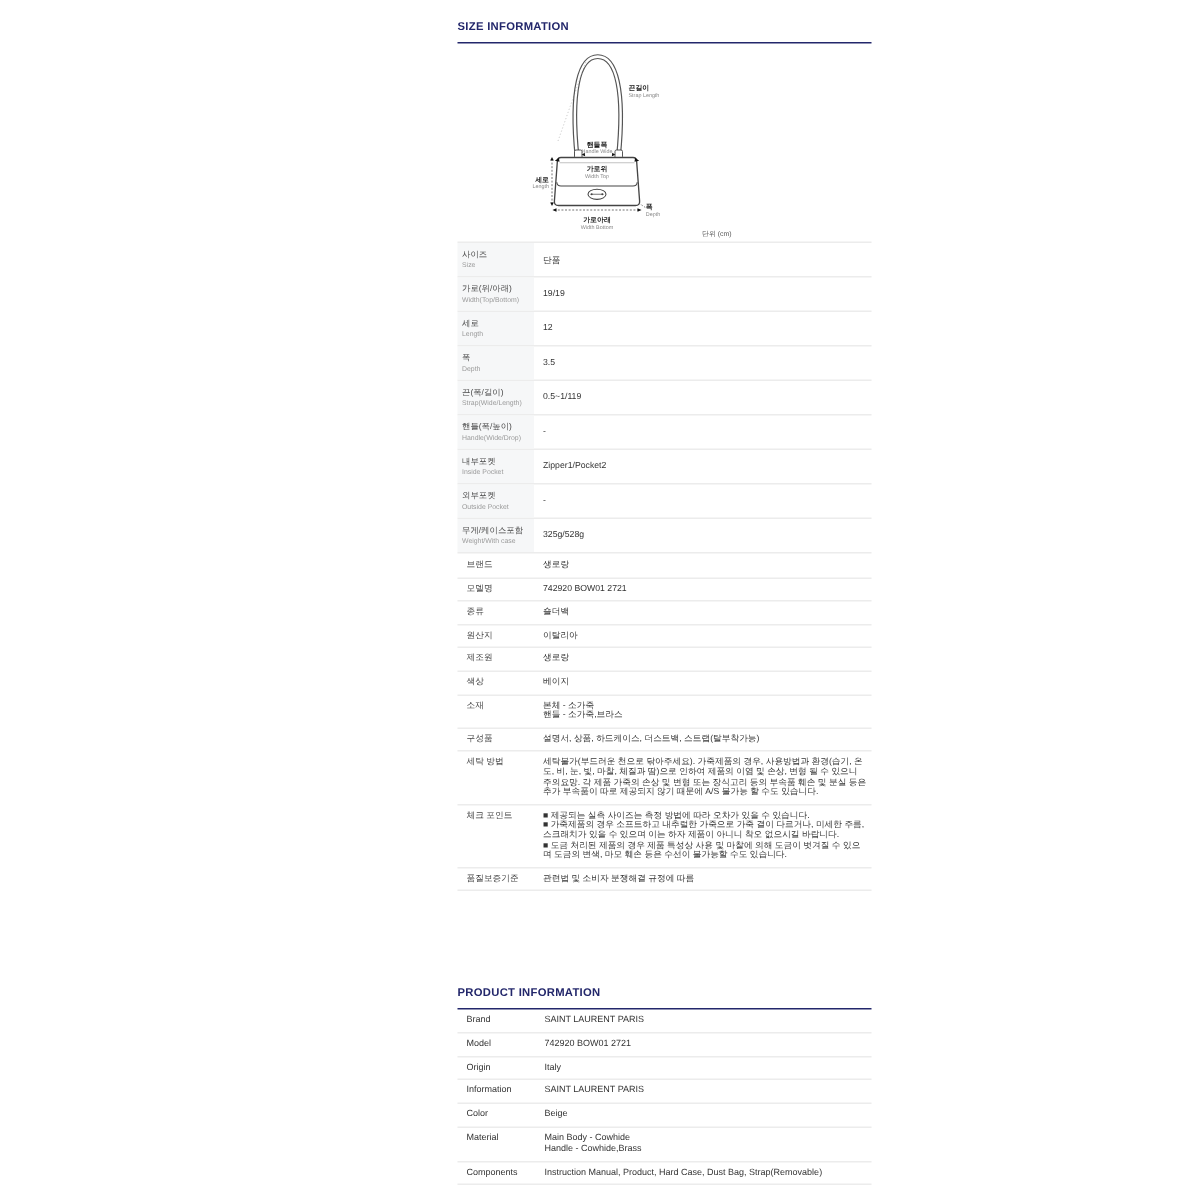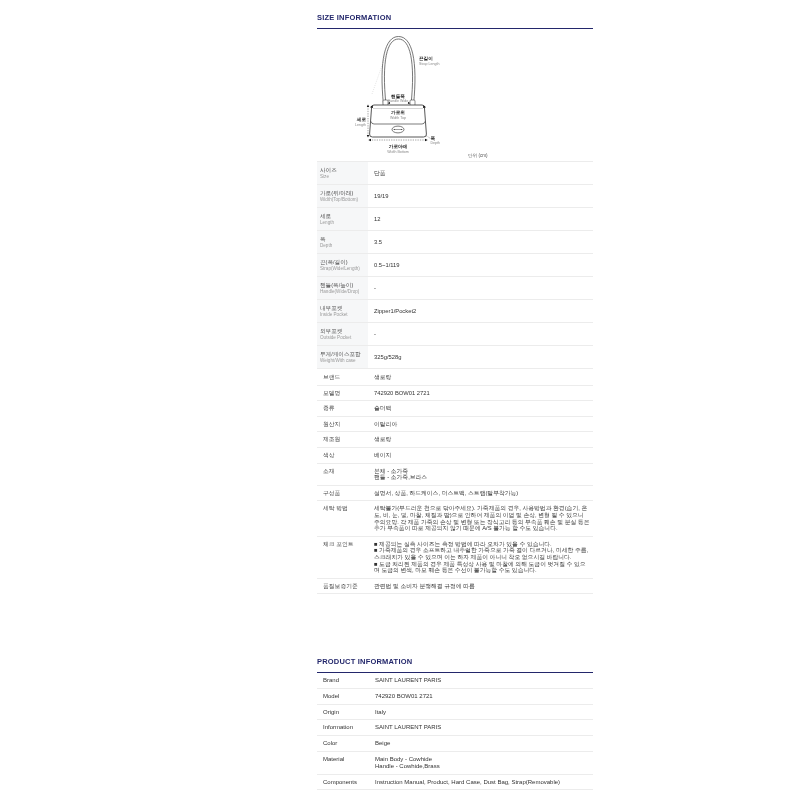--- a/index.html
+++ b/index.html
@@ -2,21 +2,21 @@
 <html><head>
 <meta charset="utf-8">
 <style>
   html,body { margin:0; padding:0; }
   body {
     width:800px; height:800px; background:#ffffff; position:relative;
     font-family:"Liberation Sans","DejaVu Sans",sans-serif;
     -webkit-font-smoothing:antialiased;
   }
   .content { position:absolute; left:305px; top:0; width:276px; height:800px; }
-  .sec { position:absolute; left:0; width:276px;margin-left:12px; }
+  .sec { position:absolute; left:0; width:276px; }
 
   
   .hdr-en { font-size:7.5px; font-weight:bold; color:#23276b; letter-spacing:.2px;
             padding-bottom:6px; border-bottom:1.5px solid #23276b; }
   .hdr-ko { font-size:8px; font-weight:bold; color:#23276b;
             padding-bottom:5px; border-bottom:1.5px solid #23276b; }
 
   
   #size-table { top:161px; border-top:1px solid #ececec; }
   .srow { display:flex; align-items:stretch; height:22px; border-bottom:1px solid #ececec; }

